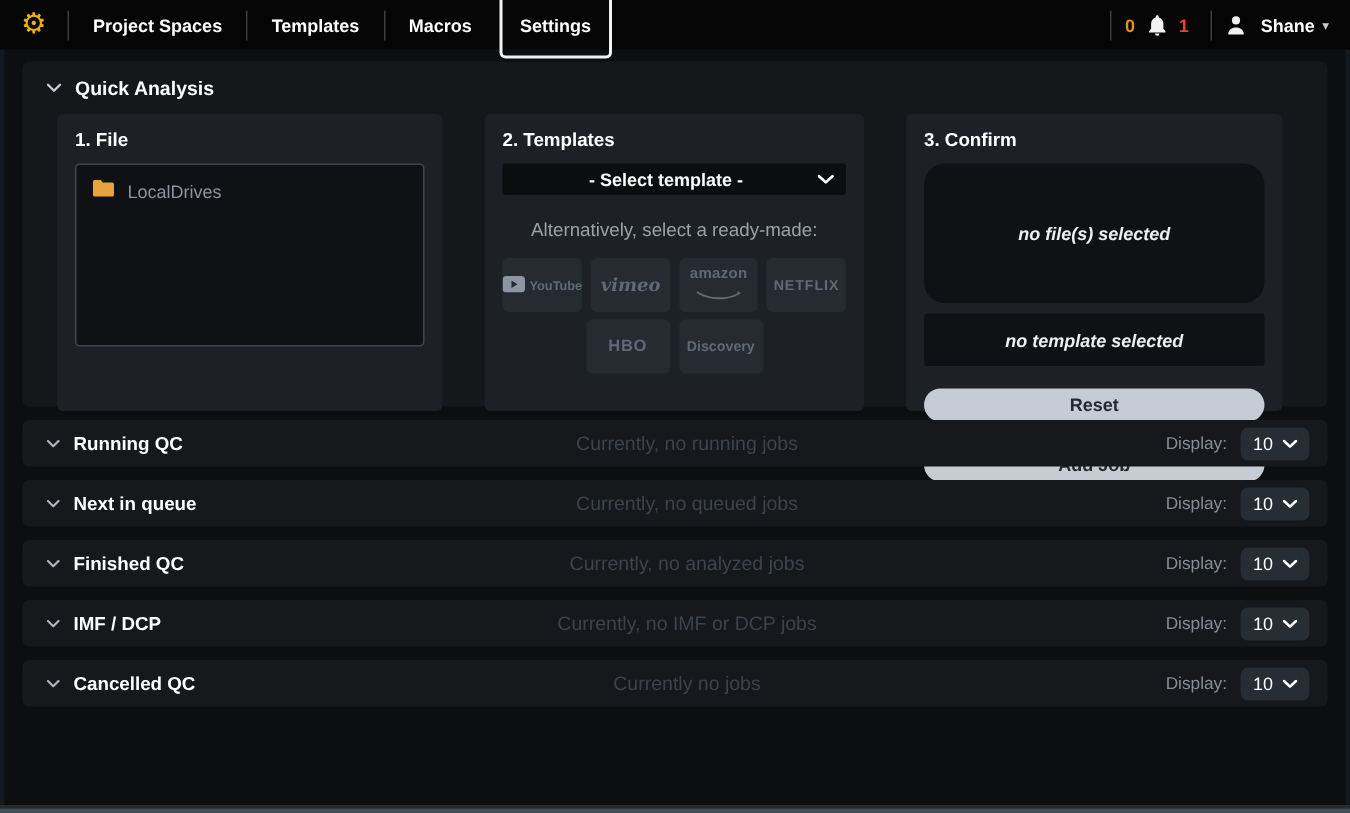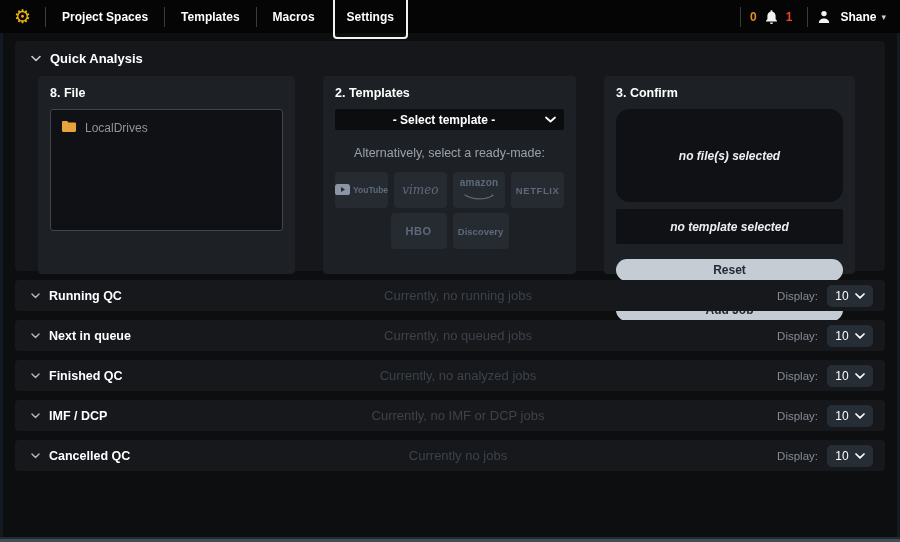--- a/index.html
+++ b/index.html
@@ -79,21 +79,21 @@
   }
   .tpl-select-text { flex:1; text-align:center; font-size:12px; font-weight:bold; color:#fff; }
   .alt-text { text-align:center; font-size:12.5px; color:#99a1ab; margin:16px 0 12px 0; }
   .prov-row { display:flex; justify-content:center; gap:6px; margin-bottom:5px; }
   .prov-btn {
     width:56px; height:36px; background:#262b32; border:none; border-radius:4px;
     color:#5e6979; display:flex; align-items:center; justify-content:center; gap:3px;
     cursor:pointer; font-family:"Liberation Sans", sans-serif;
   }
   .prov-youtube .prov-label { font-size:8.5px; font-weight:bold; }
-  .prov-vimeo .prov-label { font-family:"DejaVu Serif", serif; font-style:italic; font-weight:normal; font-size:12px; }
+  .prov-vimeo .prov-label { font-family:"DejaVu Serif", serif; font-style:italic; font-weight:bold; font-size:12px; }
   .prov-amazon { flex-direction:column; gap:0; }
   .prov-amazon .prov-label { font-size:10px; font-weight:bold; letter-spacing:.2px; }
   .prov-netflix .prov-label { font-size:9.5px; font-weight:bold; letter-spacing:.6px; }
   .prov-hbo .prov-label { font-size:11px; font-weight:bold; letter-spacing:.5px; }
   .prov-discovery .prov-label { font-size:9.5px; font-weight:bold; }
 
   
   .panel-confirm { width:251px; }
   .files-empty-box {
     background:#0f1114; border-radius:14px; height:93px;
@@ -172,21 +172,21 @@
         <svg width="10" height="7" viewBox="0 0 10 7">
             <polyline points="1,1.5 5,5.5 9,1.5" fill="none" stroke="#c9ccd0" stroke-width="1.6" stroke-linecap="round" stroke-linejoin="round"></polyline>
           </svg>
       </span>
       <span class="qa-title">Quick Analysis</span>
     </div>
 
     <div class="panels">
 
       <div class="panel">
-        <div class="panel-title">8. File</div>
+        <div class="panel-title">1. File</div>
         <div class="file-box">
           <div class="tree-item">
             <span>
               <svg width="16" height="13" viewBox="0 0 16 13">
                   <path fill="#e8a33d" d="M1 2.2C1 1.5 1.5 1 2.2 1h4l1.2 1.6h6.4c.7 0 1.2.5 1.2 1.2v7c0 .7-.5 1.2-1.2 1.2H2.2c-.7 0-1.2-.5-1.2-1.2z"></path>
                 </svg>
             </span>
             <span class="tree-label">LocalDrives</span>
           </div>
         </div>

